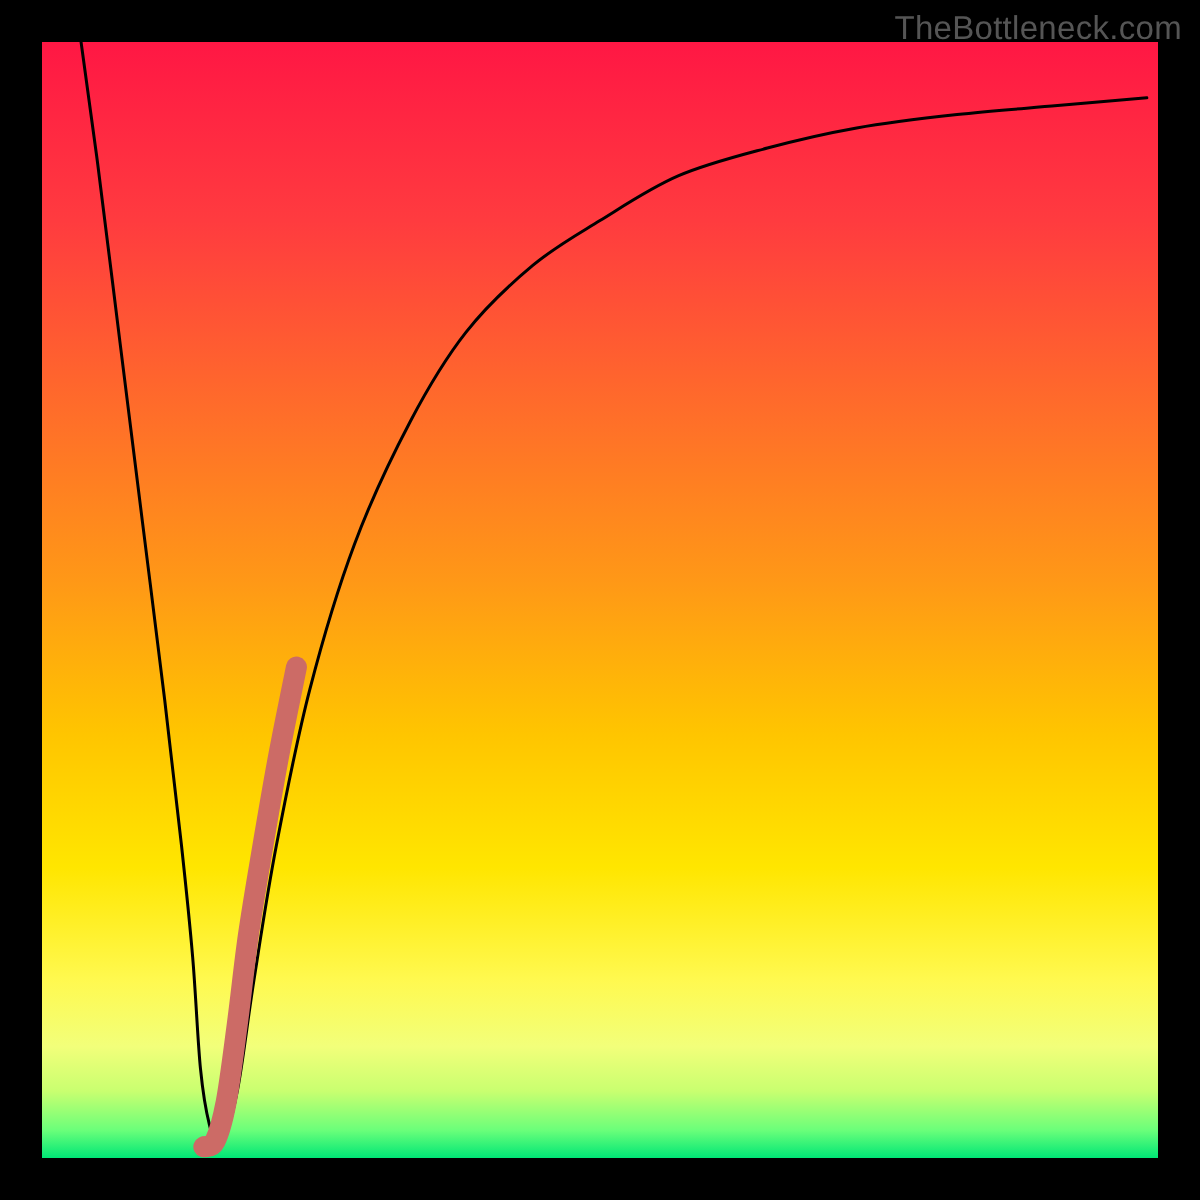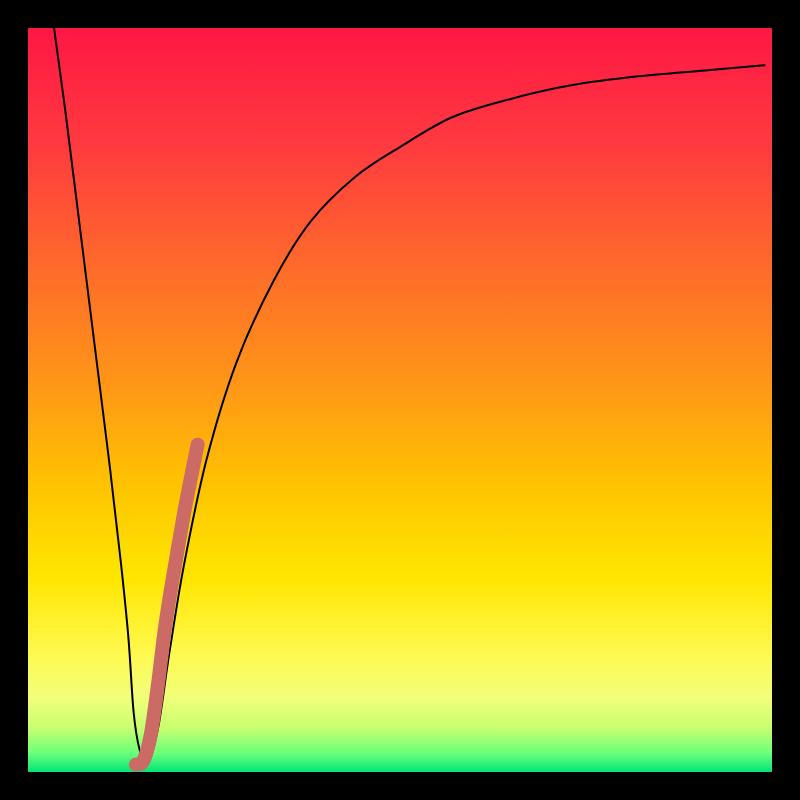--- a/index.html
+++ b/index.html
@@ -38,20 +38,21 @@
   }
   svg {
     display: block;
   }
 </style>
 </head>
 <body>
 
 <div class="frame">
 
+  <div class="watermark">TheBottleneck.com</div>
 
   <div class="plot">
     <svg id="chart-svg" width="744" height="744" viewBox="0 0 744 744" preserveAspectRatio="none">
       <defs>
         <linearGradient id="bg-grad" x1="0" y1="0" x2="0" y2="1">
             <stop offset="0%" stop-color="#ff1744"></stop>
             <stop offset="16%" stop-color="#ff3b3f"></stop>
             <stop offset="32%" stop-color="#ff6a2b"></stop>
             <stop offset="48%" stop-color="#ff9717"></stop>
             <stop offset="62%" stop-color="#ffc500"></stop>

